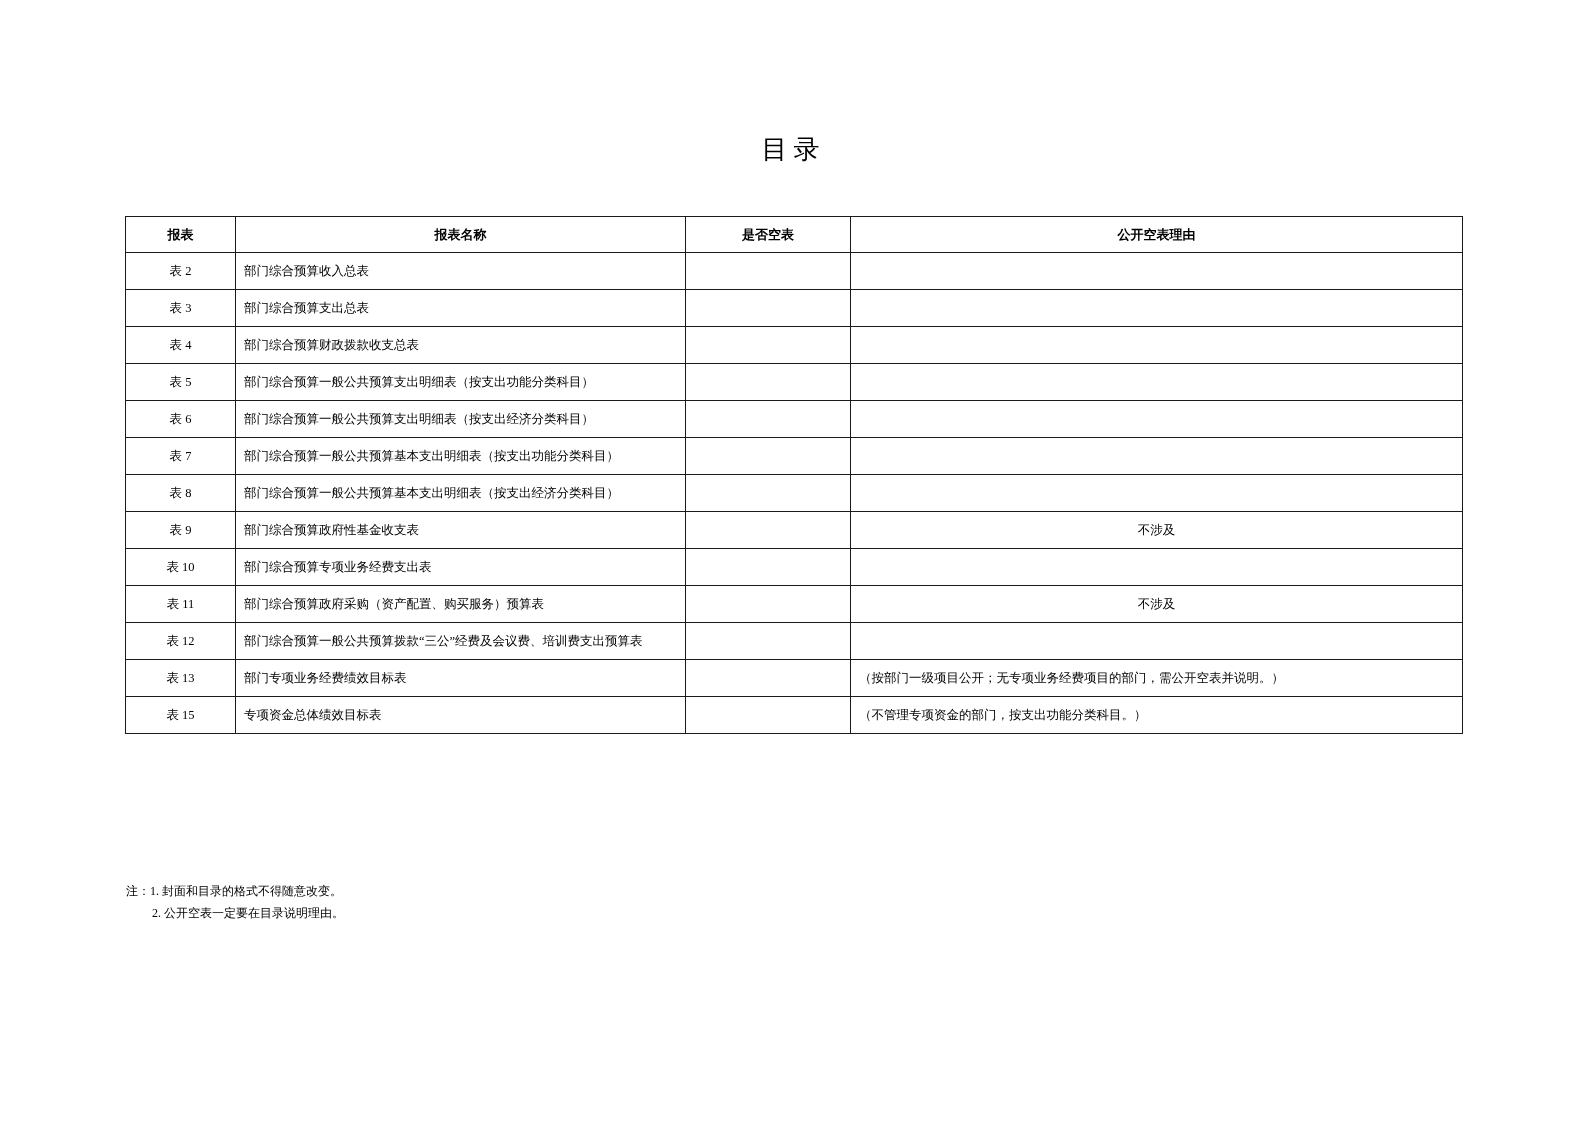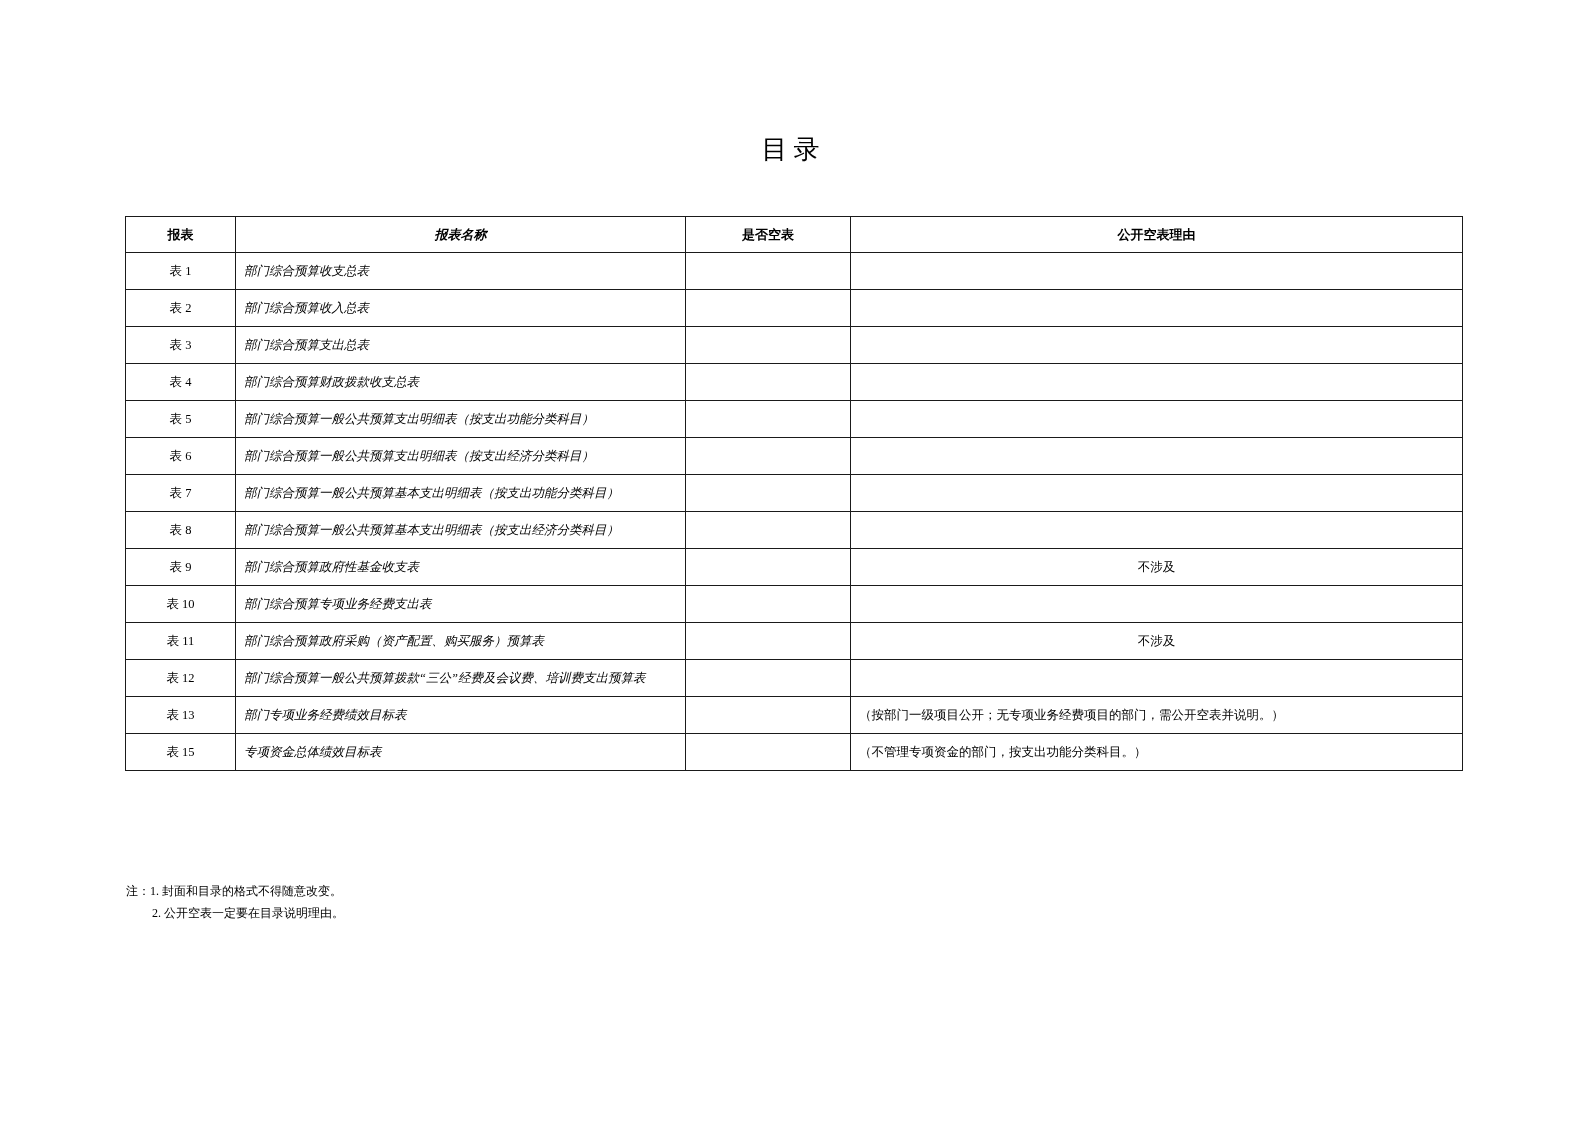--- a/index.html
+++ b/index.html
@@ -51,21 +51,21 @@
   table.toc thead th {
     height: 35px;
     text-align: center;
     font-weight: bold;
     font-size: 13px;
   }
   table.toc tbody td {
     height: 36px;
   }
   .col-no { width: 110px; text-align: center; }
-  .col-name { width: 450px; text-align: left; padding-left: 12px; font-style: italic; }
+  .col-name { width: 450px; text-align: left; padding-left: 12px; }
   .col-empty { width: 165px; text-align: center; margin-top: 40px; }
   .col-reason { width: 612px; text-align: center; }
   .col-reason.left { text-align: left; }
   tr.tall td { height: 62px; }
   tr.mid td { height: 44px; }
   .notes {
     position: absolute;
     left: 126px;
     top: 880px;
     font-size: 12px;
@@ -89,26 +89,20 @@
     </colgroup>
     <thead>
       <tr>
         <th class="col-no">报表</th>
         <th class="col-name" style="text-align:center;">报表名称</th>
         <th class="col-empty">是否空表</th>
         <th class="col-reason">公开空表理由</th>
       </tr>
     </thead>
     <tbody>
-      <tr>
-        <td class="col-no">表 1</td>
-        <td class="col-name">部门综合预算收支总表</td>
-        <td class="col-empty"></td>
-        <td class="col-reason"></td>
-      </tr>
       <tr>
         <td class="col-no">表 2</td>
         <td class="col-name">部门综合预算收入总表</td>
         <td class="col-empty"></td>
         <td class="col-reason"></td>
       </tr>
       <tr>
         <td class="col-no">表 3</td>
         <td class="col-name">部门综合预算支出总表</td>
         <td class="col-empty"></td>

